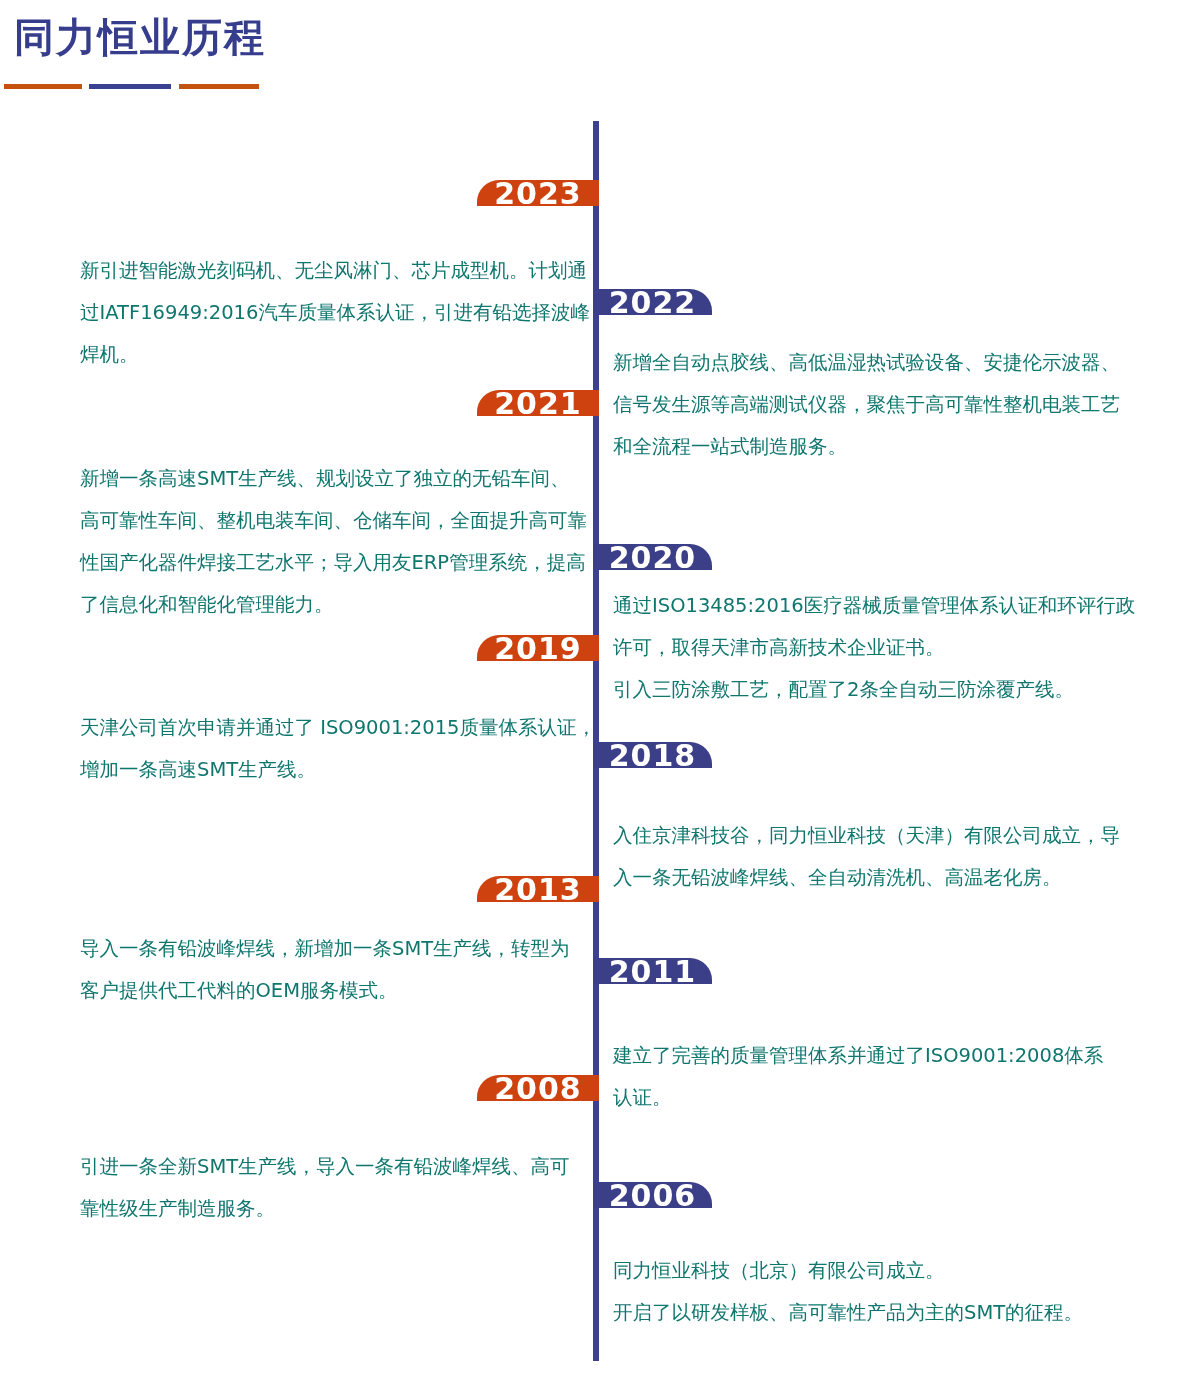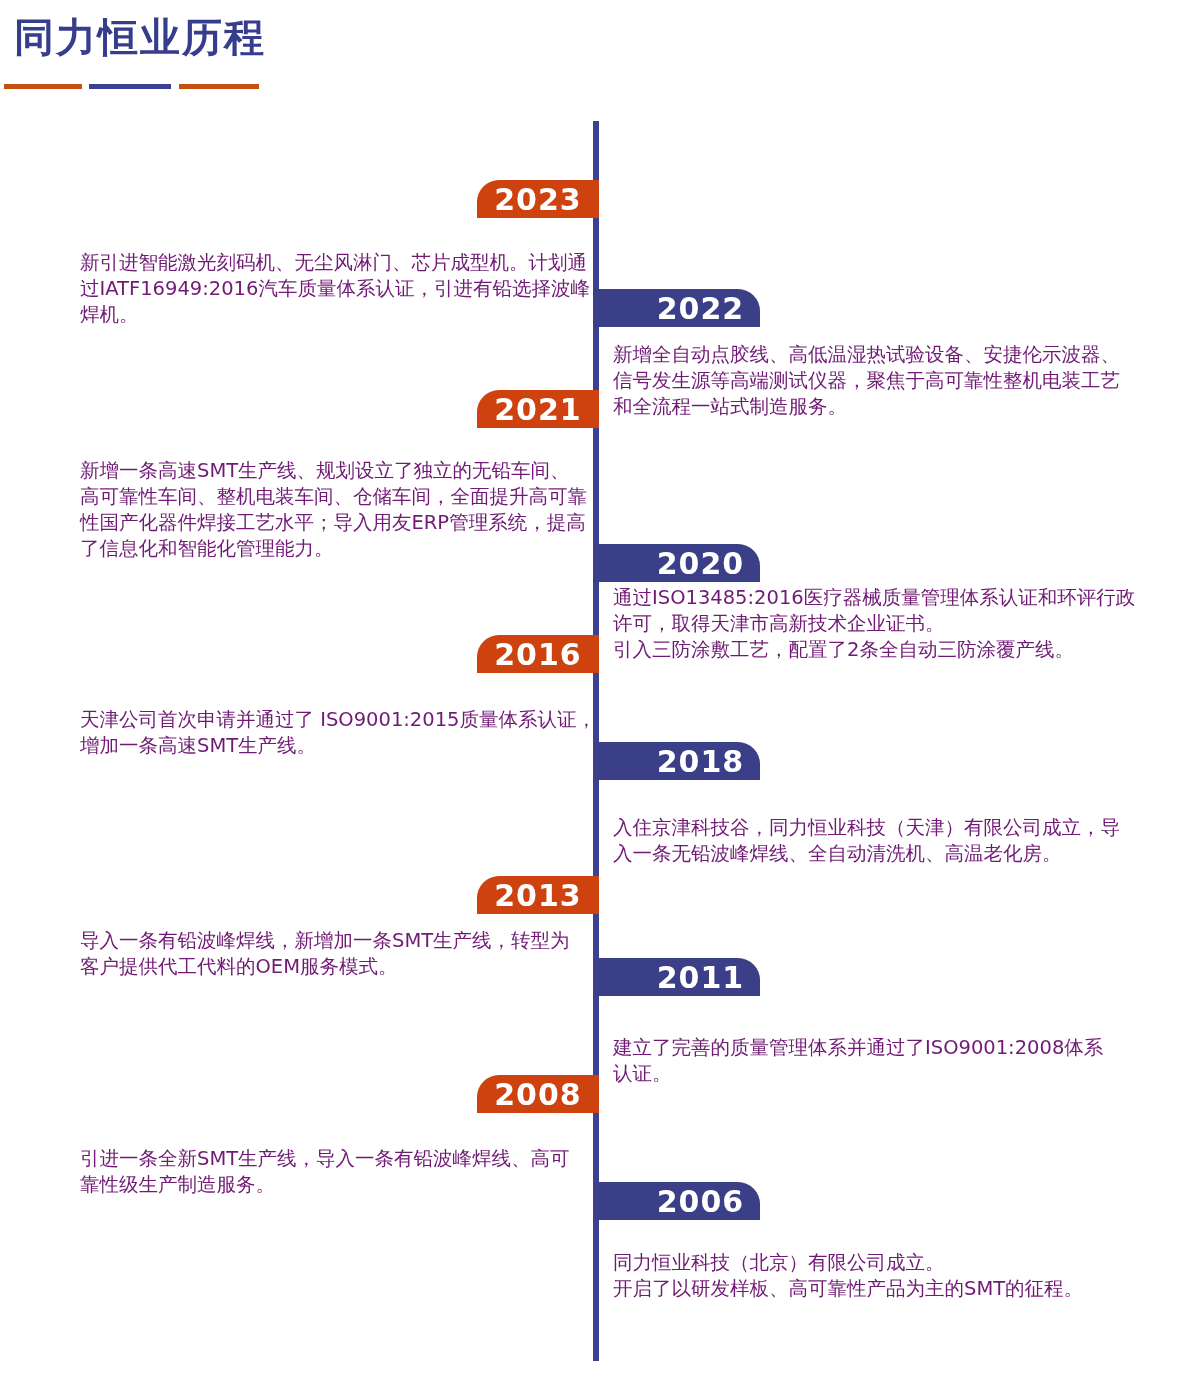--- a/index.html
+++ b/index.html
@@ -44,50 +44,49 @@
     top: 121px;
     width: 6px;
     height: 1240px;
     background: #3B4190;
     z-index: 1;
   }
 
   
   .badge {
     position: absolute;
-    height: 38px;
+    height: 26px;
     z-index: 2;
     color: #ffffff;
     font-size: 30px;
     font-weight: bold;
     display: flex;
     align-items: center;
     justify-content: center;
     letter-spacing: 1px;
   }
   .badge-left {
     left: 477px;
     width: 122px;
     background: #CD420F;
     border-radius: 22px 0 0 0;
   }
   .badge-right {
     left: 593px;
     width: 119px;
     background: #3B3F87;
     border-radius: 0 22px 0 0;
-    padding-left: 48px;
   }
 
   
   .desc {
     position: absolute;
-    color: #701a75;
+    color: #0f766e;
     font-size: 19.5px;
-    line-height: 26px;
+    line-height: 42px;
     white-space: pre-line;
     z-index: 0;
   }
   .desc-left  { left: 80px;  width: 530px; }
   .desc-right { left: 613px; width: 560px; }
 </style>
 </head>
 <body>
 
 <div class="canvas">
@@ -124,21 +123,21 @@
   </div>
 
   <div>
     <div class="badge badge-right" style="top:544px">2020</div>
     <div class="desc desc-right" style="top:585px">通过ISO13485:2016医疗器械质量管理体系认证和环评行政
 许可，取得天津市高新技术企业证书。
 引入三防涂敷工艺，配置了2条全自动三防涂覆产线。</div>
   </div>
 
   <div>
-    <div class="badge badge-left" style="top:635px">2016</div>
+    <div class="badge badge-left" style="top:635px">2019</div>
     <div class="desc desc-left" style="top:707px">天津公司首次申请并通过了 ISO9001:2015质量体系认证，
 增加一条高速SMT生产线。</div>
   </div>
 
   <div>
     <div class="badge badge-right" style="top:742px">2018</div>
     <div class="desc desc-right" style="top:815px">入住京津科技谷，同力恒业科技（天津）有限公司成立，导
 入一条无铅波峰焊线、全自动清洗机、高温老化房。</div>
   </div>
 

